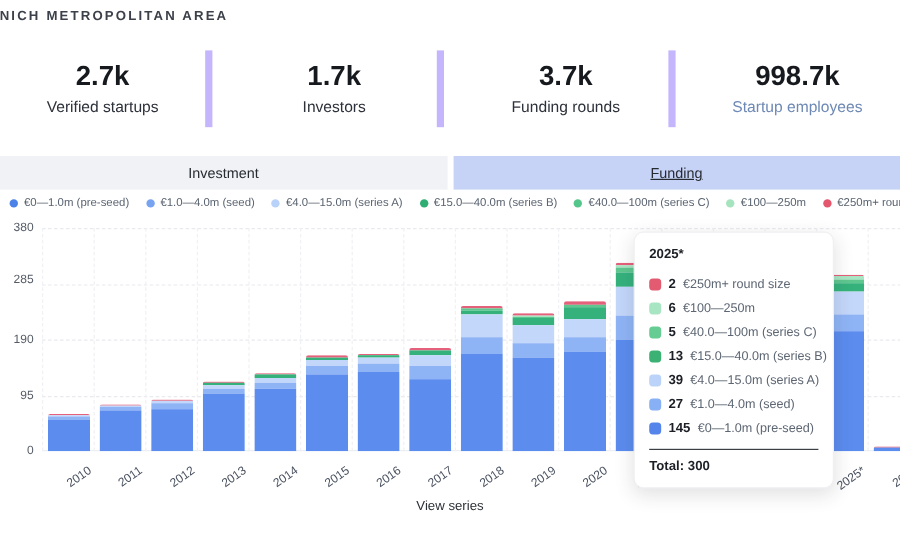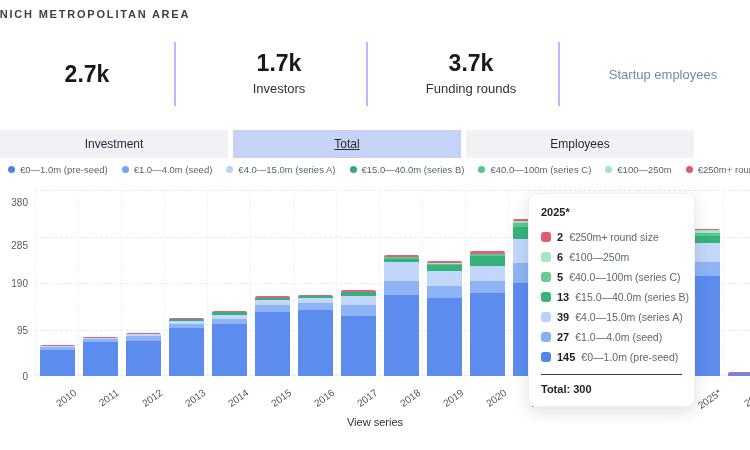--- a/index.html
+++ b/index.html
@@ -7,27 +7,27 @@
     font-family:"Liberation Sans", sans-serif; color:#23272e; }
   .page { position:relative; width:750px; height:450px; }
 
   
   .area-title { position:absolute; top:8px; left:-21px; font-size:11px; font-weight:700;
     letter-spacing:1.8px; color:#3c4149; white-space:nowrap; }
 
   
   .stats { position:absolute; top:42px; left:0; width:750px; height:64px; display:flex; }
   .stat { flex:1; display:flex; flex-direction:column; align-items:center; justify-content:center; gap:6px; }
-  .stat + .stat { border-left:2px solid #c4b5fd;padding-left:16px; }
+  .stat + .stat { border-left:6px solid #c4b5fd;padding-left:16px; }
   .stat-value { font-size:23px; font-weight:700; color:#16191d; line-height:1; }
   .stat-label { font-size:13px; color:#2d3139; }
   .stat-label.linkish { color:#6e89b5; }
 
   
-  .tabs { position:absolute; top:130px; left:0; width:694px; height:28px; display:flex; gap:5px; }
+  .tabs { position:absolute; top:130px; left:0; width:750px; height:28px; display:flex; gap:5px; }
   .tab { flex:1; background:#f0f2f5; display:flex; align-items:center; justify-content:center;
     font-size:12px; color:#272b31; cursor:pointer; }
   .tab.active { background:#c6d2f6; }
   .tab.active .tab-label { text-decoration:underline; font-weight:400; }
 
   
   .legend { position:absolute; top:162px; left:8px; width:742px; height:14px;
     display:flex; align-items:center; gap:14px; white-space:nowrap; }
   .legend-item { display:flex; align-items:center; gap:5px; font-size:9.5px; color:#5a6370; cursor:pointer; }
   .legend-dot { width:7px; height:7px; border-radius:50%; flex:0 0 auto; }
@@ -63,43 +63,42 @@
 </head>
 <body>
 
 <div class="page">
 
   <div class="area-title">MUNICH METROPOLITAN AREA</div>
 
   <div class="stats">
       <div class="stat">
         <div class="stat-value">2.7k</div>
+        <div class="stat-label">Verified startups</div>
       </div>
       <div class="stat">
         <div class="stat-value">1.7k</div>
         <div class="stat-label">Investors</div>
       </div>
       <div class="stat">
         <div class="stat-value">3.7k</div>
         <div class="stat-label">Funding rounds</div>
       </div>
       <div class="stat">
+        <div class="stat-value">998.7k</div>
         <div class="stat-label linkish">Startup employees</div>
       </div>
     </div>
 
   <div class="tabs">
       <div class="tab">
         <span class="tab-label">Investment</span>
       </div>
       <div class="tab active">
-        <span class="tab-label">Total</span>
-      </div>
-      <div class="tab">
-        <span class="tab-label">Employees</span>
+        <span class="tab-label">Funding</span>
       </div>
     </div>
 
   <div class="legend">
       <div class="legend-item">
         <span class="legend-dot" style="background: rgb(76, 130, 232);"></span>
         <span>€0—1.0m (pre-seed)</span>
       </div>
       <div class="legend-item">
         <span class="legend-dot" style="background: rgb(119, 163, 241);"></span>
@@ -124,22 +123,22 @@
       <div class="legend-item">
         <span class="legend-dot" style="background: rgb(228, 86, 107);"></span>
         <span>€250m+ round size</span>
       </div>
     </div>
 
   <div class="yaxis">
       <div class="ytick" style="top: 186px;">0</div>
       <div class="ytick" style="top: 139.5px;">95</div>
       <div class="ytick" style="top: 93px;">190</div>
-      <div class="ytick" style="top: 55px; text-align: center;">285</div>
-      <div class="ytick" style="top: 12px;">380</div>
+      <div class="ytick" style="top: 43px; text-align: center;">285</div>
+      <div class="ytick" style="top: 0px;">380</div>
     </div>
 
   <div class="plot">
     <div id="gridlines">
         <div class="gridline" style="top: 139.5px;"></div>
         <div class="gridline" style="top: 93px;"></div>
         <div class="gridline" style="top: 46.5px;"></div>
         <div class="gridline" style="top: 0px;"></div>
       </div>
     <div class="bars" id="bars">

